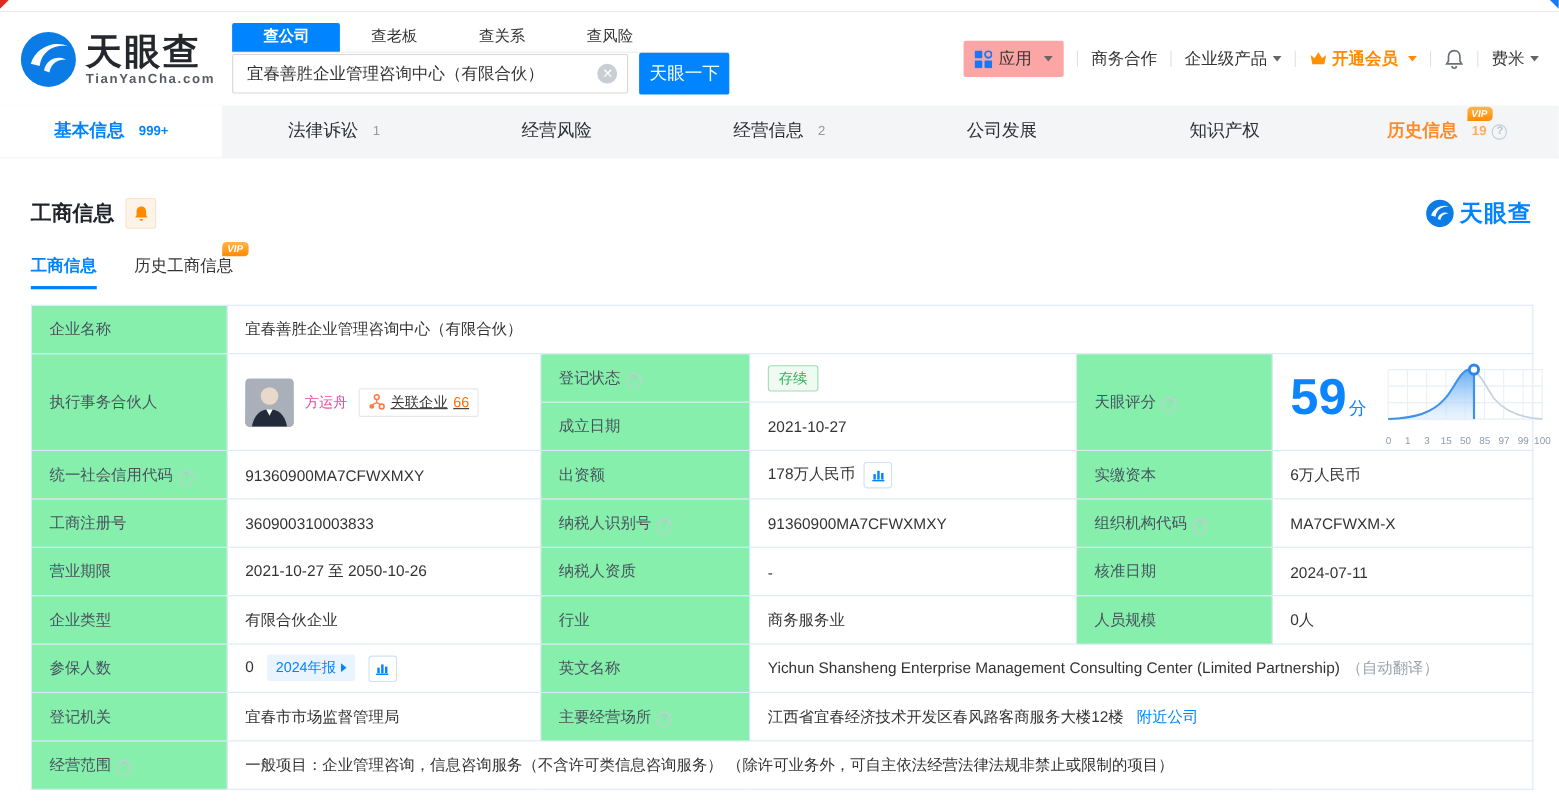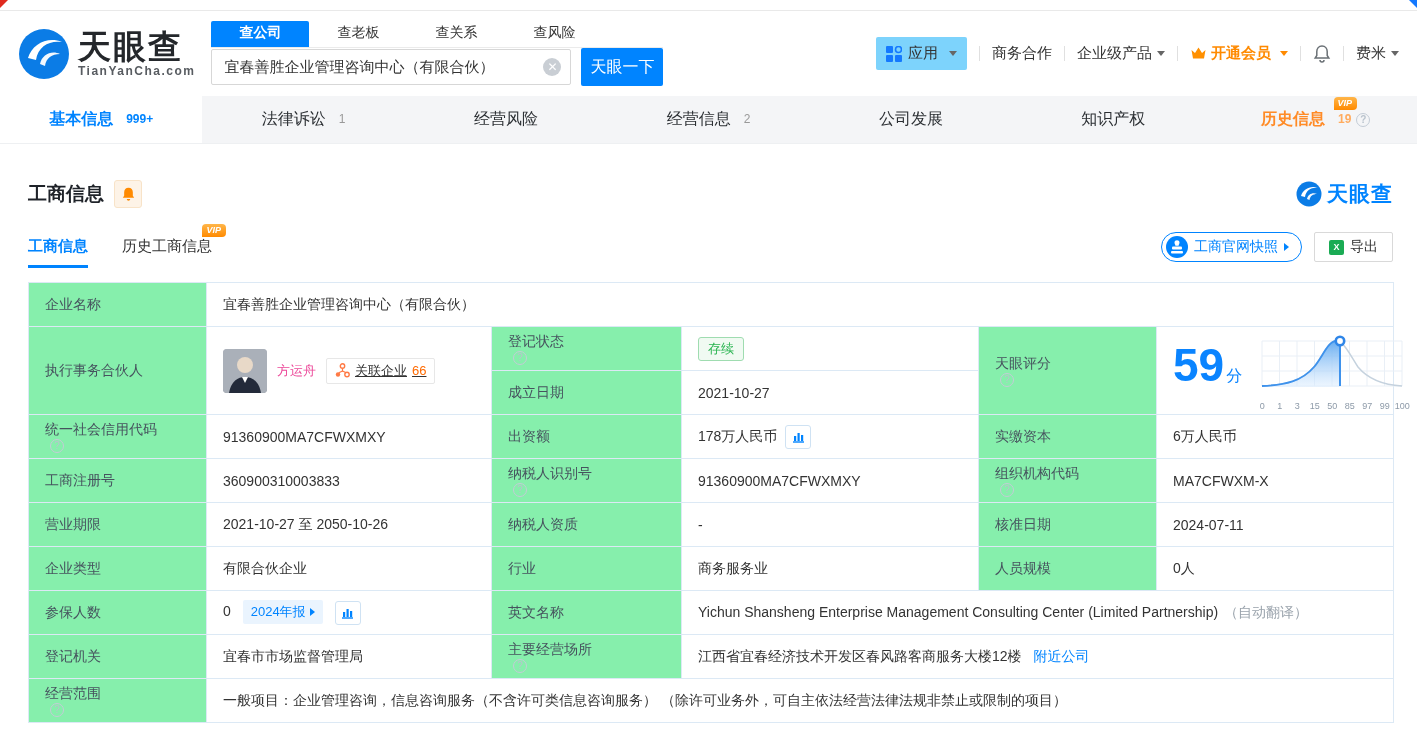--- a/index.html
+++ b/index.html
@@ -29,21 +29,21 @@
   .search-input { width:100%; height:36px; border:1px solid #d7d7d7; border-radius:2px;
     padding:0 34px 0 12px; font-size:15px; color:#333; outline:none;
     font-family:"Liberation Sans","DejaVu Sans",sans-serif;}
   .clear-ic { position:absolute; right:10px; top:9px; width:18px; height:18px; border-radius:50%;
     background:#c9ced4; color:#fff; font-size:12px; line-height:18px; text-align:center; cursor:pointer;}
   .search-btn { margin-left:10px; width:82px; height:38px; background:#0084ff; color:#fff;
     border:none; border-radius:2px; font-size:16px; cursor:pointer;
     font-family:"Liberation Sans","DejaVu Sans",sans-serif;}
   .top-nav { margin-left:auto; display:flex; align-items:center; font-size:15px; color:#333;}
   .nav-sep { width:1px; height:15px; background:#e0e0e0; margin:0 12px;}
-  .apps-btn { display:flex; align-items:center; gap:6px; background:#7dd3fc; border-radius:2px;
+  .apps-btn { display:flex; align-items:center; gap:6px; background:#fca5a5; border-radius:2px;
     padding:7px 10px; cursor:pointer;}
   .caret { display:inline-block; width:0; height:0; border-left:4px solid transparent;
     border-right:4px solid transparent; border-top:5px solid #666; margin-left:5px;}
   .caret.orange { border-top-color:#ff8a00; }
   .nav-item { cursor:pointer; display:flex; align-items:center;}
   .vip-nav { color:#ff8a00; font-weight:700; display:flex; align-items:center; gap:4px; cursor:pointer;}
   .bell-btn { cursor:pointer; display:flex; align-items:center;}
 
   
   .main-tabs { position:absolute; top:96px; left:0; width:100%; height:48px; background:#f4f5f7;
@@ -86,21 +86,21 @@
     border-radius:2px; height:30px; padding:0 14px; font-size:14px; background:#fff; cursor:pointer;}
   .xls-ic { width:15px; height:15px; background:#1aab54; border-radius:2px; color:#fff; font-size:9px;
     font-weight:700; line-height:15px; text-align:center;}
 
   
   .info-table { margin:14px 24px 0 28px; border-collapse:collapse; table-layout:fixed;
     width:1365px; font-size:14px;}
   .info-table td { border:1px solid #dce9f5; padding:0 16px; height:44px; vertical-align:middle;}
   td.lbl { background:#86efac; color:#46535e; }
   td.val { background:#fff; color:#333; }
-  .lbl-flex { display:flex; align-items:flex-start;flex-direction:column; }
+  .lbl-flex { display:flex; align-items:flex-end; }
   .tag-green { display:inline-block; background:#f0faf2; border:1px solid #9fdcb0; color:#2bb552;
     font-size:13px; padding:2px 9px; border-radius:3px;}
   .partner { display:flex; align-items:center; gap:10px;}
   .avatar { width:44px; height:44px; border-radius:4px; overflow:hidden; background:linear-gradient(180deg,#b9bec6,#8d939c);
     flex:0 0 44px; cursor:pointer;}
   .p-link { color:#ec4899; font-size:13px; cursor:pointer; text-decoration:none;}
   .rel-badge { display:inline-flex; align-items:center; gap:5px; border:1px solid #e7e7e7; border-radius:2px;
     padding:3px 8px; font-size:13px; color:#333; cursor:pointer; background:#fff;text-decoration:underline;}
   .rel-badge b { color:#ff6a00; font-weight:400;}
   .blue-link { color:#0084ff; cursor:pointer; text-decoration:none;}
@@ -248,36 +248,20 @@
     </div>
   </div>
 
   <div class="subtab-row">
     <div class="subtab active">工商信息</div>
     <div class="subtab">
       <span style="position:relative">
         <span>历史工商信息</span>
         <span class="vip-float vip-badge">VIP</span>
       </span>
-    </div>
-    <div class="right-btns">
-      <button class="snap-btn">
-        <svg width="22" height="22" viewBox="0 0 22 22">
-          <circle cx="11" cy="11" r="11" fill="#0084ff"></circle>
-          <path d="M8.5 6.5 C8.5 5 9.6 4.2 11 4.2 C12.4 4.2 13.5 5 13.5 6.5 C13.5 8 12.6 8.6 12.6 9.8 L9.4 9.8 C9.4 8.6 8.5 8 8.5 6.5 Z" fill="#fff"></path>
-          <rect x="6" y="10.5" width="10" height="3" rx="1" fill="#fff"></rect>
-          <rect x="5" y="15" width="12" height="2.4" rx="1" fill="#fff"></rect>
-        </svg>
-        <span>工商官网快照</span>
-        <span class="snap-arrow"></span>
-      </button>
-      <button class="export-btn">
-        <span class="xls-ic">X</span>
-        <span>导出</span>
-      </button>
     </div>
   </div>
 
   <table class="info-table">
     <colgroup>
       <col style="width:178px">
         <col style="width:285px">
         <col style="width:190px">
       <col style="width:297px">
         <col style="width:178px">

